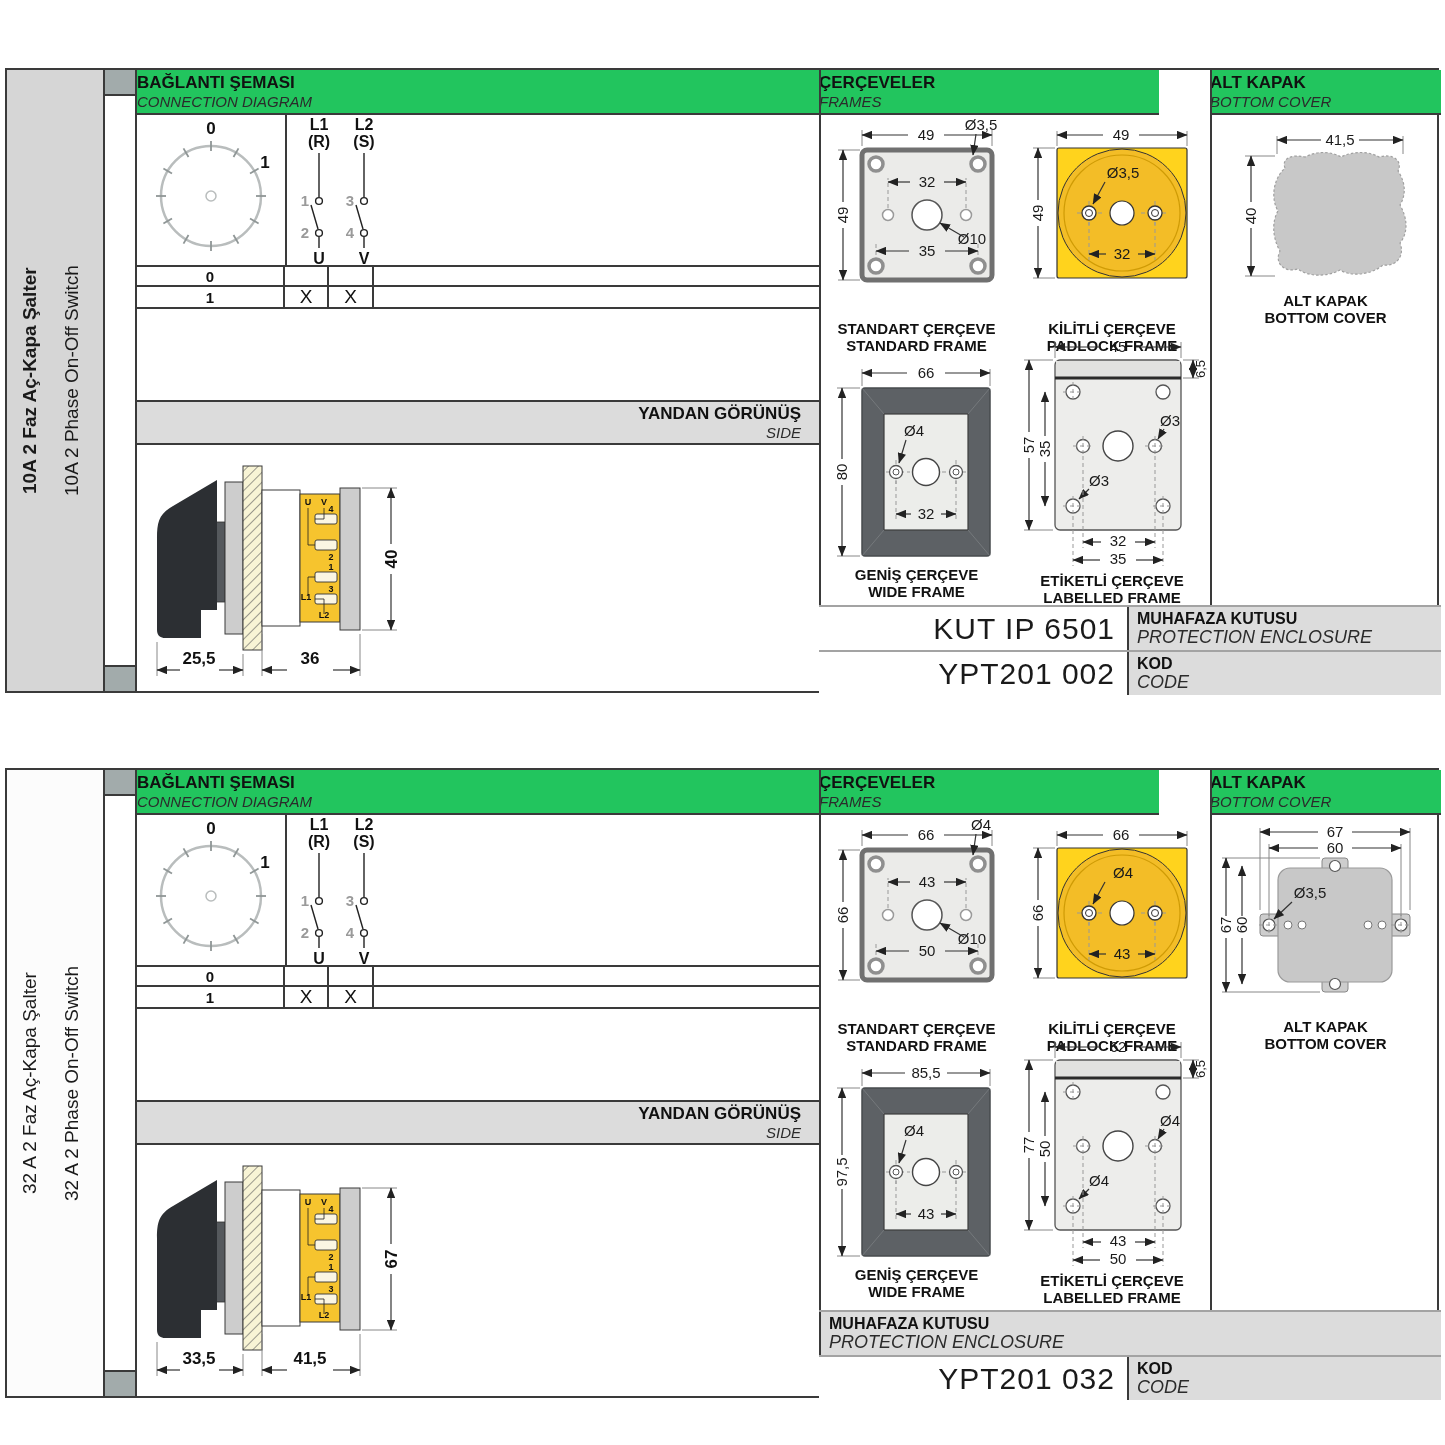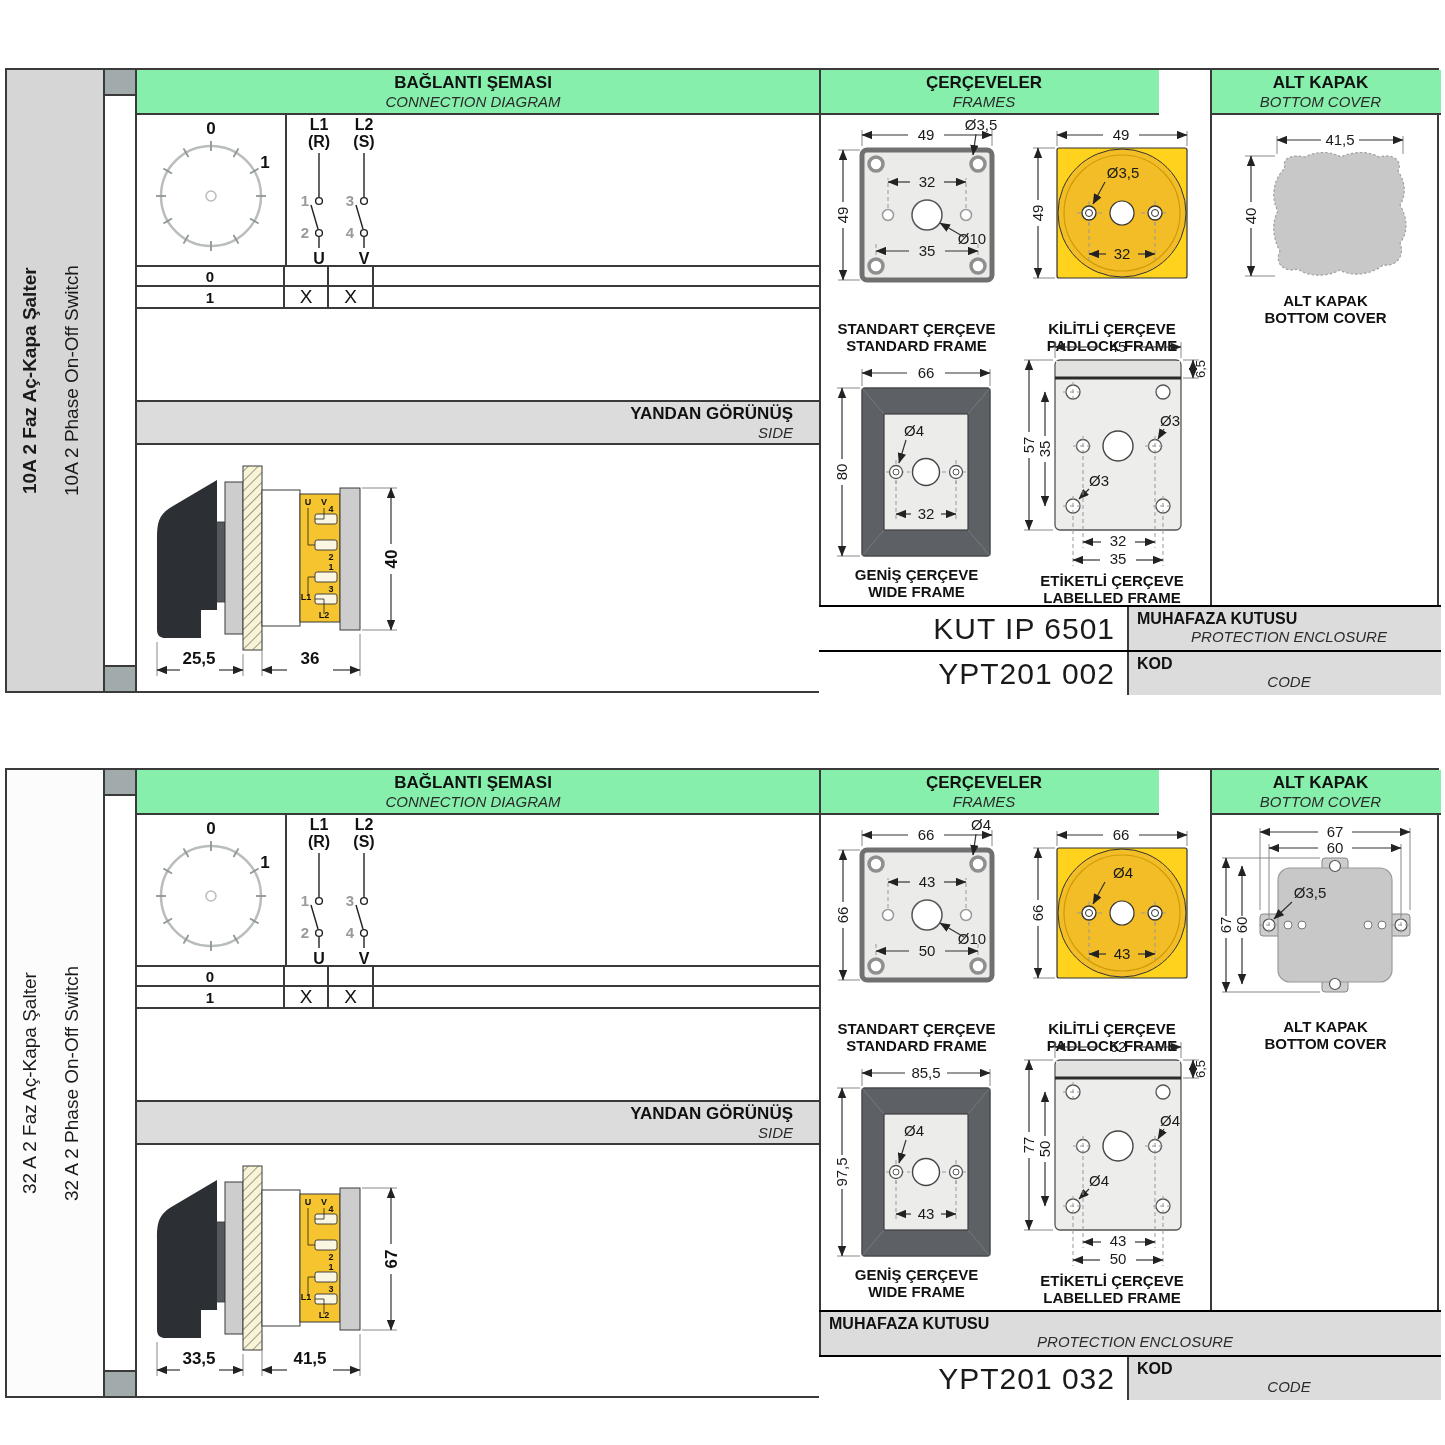--- a/index.html
+++ b/index.html
@@ -13,46 +13,46 @@
   .label-col.g { background:#d6d6d6; }
   .label-col.w { background:#fcfcfc; }
   .vlabel { position:absolute; top:0; height:100%; writing-mode:vertical-rl; transform:rotate(180deg);
             display:flex; align-items:center; justify-content:center; font-size:19px; color:#1a1a1a; white-space:nowrap; }
   .vlabel.tr { left:12px; } .vlabel.en { left:54px; }
   .p1 .vlabel.tr { font-weight:bold; }
   .spine { position:absolute; left:98px; top:0; height:100%; width:32px; border-right:2px solid #3a3a3a; background:#fff; }
   .spine-sq { position:absolute; left:0; width:100%; height:26px; background:#a2abab; }
   .spine-sq.top { top:0; border-bottom:2px solid #3a3a3a; }
   .spine-sq.bot { bottom:0; border-top:2px solid #3a3a3a; }
-  .hdr-cell { position:absolute; top:0; height:45px; background:#86efac; border-bottom:2px solid #3a3a3a; text-align:center; padding:3px 10px 0 0; }
+  .hdr-cell { position:absolute; top:0; height:45px; background:#22c55e; border-bottom:2px solid #3a3a3a; text-align:left; padding:3px 10px 0 0; }
   .hc1 { left:130px; width:682px; } .hc2 { left:812px; width:340px; } .hc3 { left:1203px; width:231px; }
   .h-tr { font-weight:bold; font-size:17px; color:#111; line-height:20px; }
   .h-en { font-style:italic; font-size:15px; color:#2b2b2b; line-height:18px; }
   .v1 { position:absolute; left:812px; top:0; width:2px; height:100%; background:#3a3a3a; }
   .v2 { position:absolute; left:1203px; top:0; width:2px; height:537px; background:#3a3a3a; }
   .p2 .v2 { height:542px; }
   .vdial { position:absolute; left:278px; top:45px; width:2px; height:194px; background:#3a3a3a; }
   .ctable { position:absolute; left:130px; top:195px; width:682px; }
   .trow { display:flex; height:22px; border-bottom:2px solid #3a3a3a; background:#fff; }
   .trow.first { border-top:2px solid #3a3a3a; }
   .tc { border-right:2px solid #3a3a3a; display:flex; align-items:center; justify-content:center; }
   .tc-pos { width:148px; font-weight:bold; font-size:15px; }
   .tc-u { width:44px; } .tc-v { width:45px; }
   .tc-x { font-size:19px; font-weight:400; }
   .tc-rest { flex:1; border-right:none; }
   .side-band { position:absolute; left:130px; top:330px; width:682px; height:45px; background:#dcdcdc;
-               border-top:2px solid #3a3a3a; border-bottom:2px solid #3a3a3a; text-align:right; padding:2px 26px 0 0; }
+               border-top:2px solid #3a3a3a; border-bottom:2px solid #3a3a3a; text-align:right; padding:2px 18px 0 0; }
   .cap { position:absolute; text-align:center; font-weight:bold; font-size:15px; line-height:17px; color:#111; }
-  .code-row { position:absolute; left:812px; width:622px; height:45px; display:flex; border-top:2px solid #000000; }
+  .code-row { position:absolute; left:812px; width:622px; height:45px; display:flex; border-top:2px solid #a3a3a3; }
   .cr1 { top:535px; } .cr2 { top:580px; }
   .p2 .cr1 { top:540px; } .p2 .cr2 { top:585px; }
   .code-val { width:308px; background:#fff; display:flex; align-items:center; justify-content:flex-end;
               padding-right:12px; font-size:30px; letter-spacing:1px; color:#1a1a1a; }
   .code-lab { flex:1; background:#dcdcdc; border-left:2px solid #3a3a3a; padding:2px 0 0 8px; text-align:left; }
-  .code-lab .h-tr { font-size:16px; line-height:19px; } .code-lab .h-en { font-size:15px; line-height:18px;text-align:center; }
+  .code-lab .h-tr { font-size:16px; line-height:19px; } .code-lab .h-en { font-size:18px; line-height:18px; }
   svg text { font-family:"Liberation Sans",sans-serif; }
   .dim  { font-size:15px; fill:#1a1a1a; text-anchor:middle; }
   .dim13{ font-size:13px; fill:#1a1a1a; text-anchor:middle; }
   .dimb { font-size:17px; font-weight:bold; fill:#111; text-anchor:middle; }
   .dl   { stroke:#333; stroke-width:1.2; fill:none; }
   .ext  { stroke:#888; stroke-width:1; fill:none; }
   .dash { stroke:#999; stroke-width:1; stroke-dasharray:4 3; fill:none; }
   .swl  { stroke:#222; stroke-width:1.4; fill:none; }
   .swc  { fill:#fff; stroke:#222; stroke-width:1.4; }
   .sw-lbl { font-size:16px; font-weight:bold; fill:#111; text-anchor:middle; }

